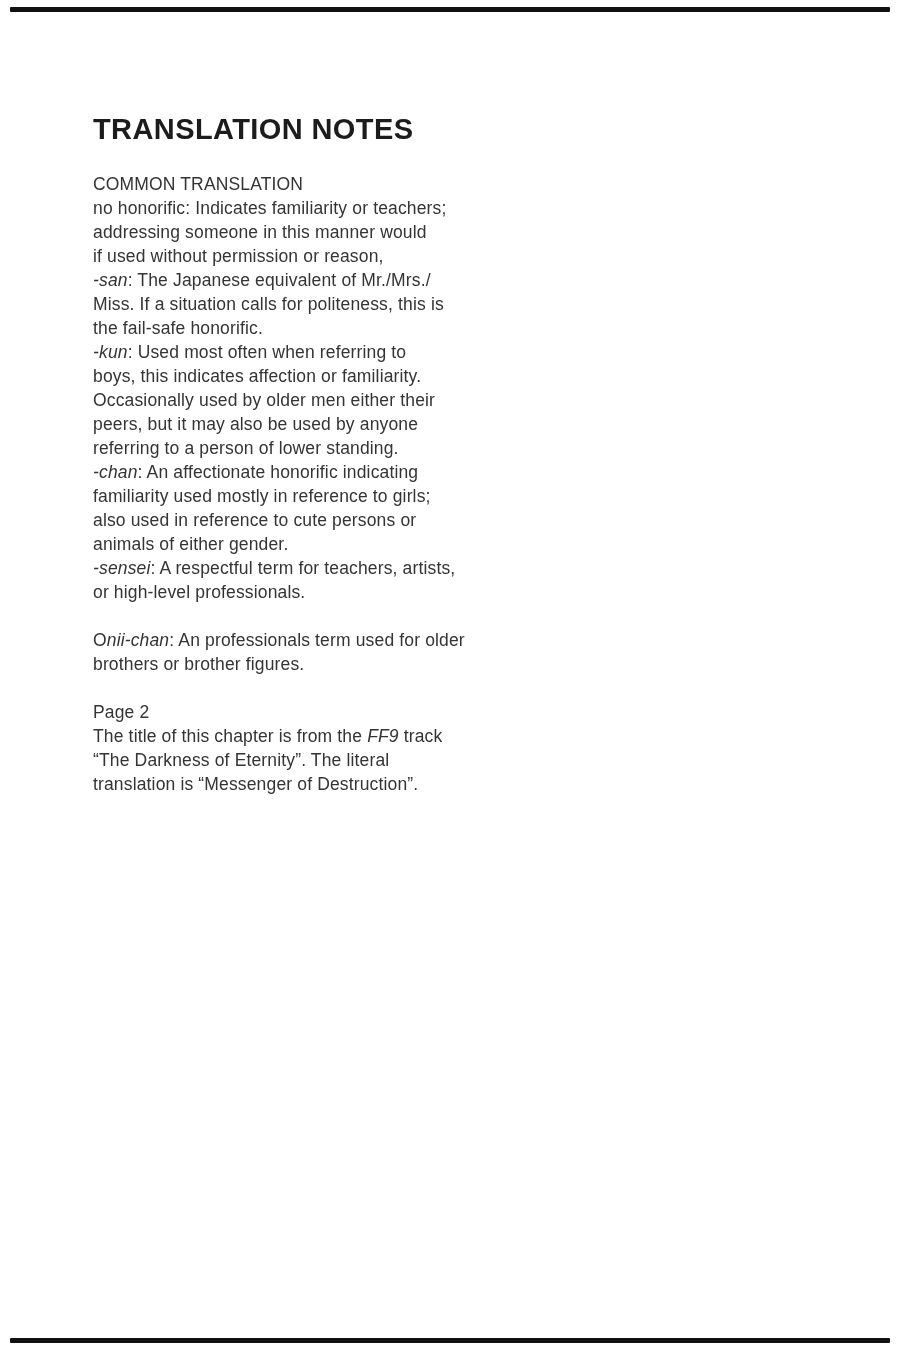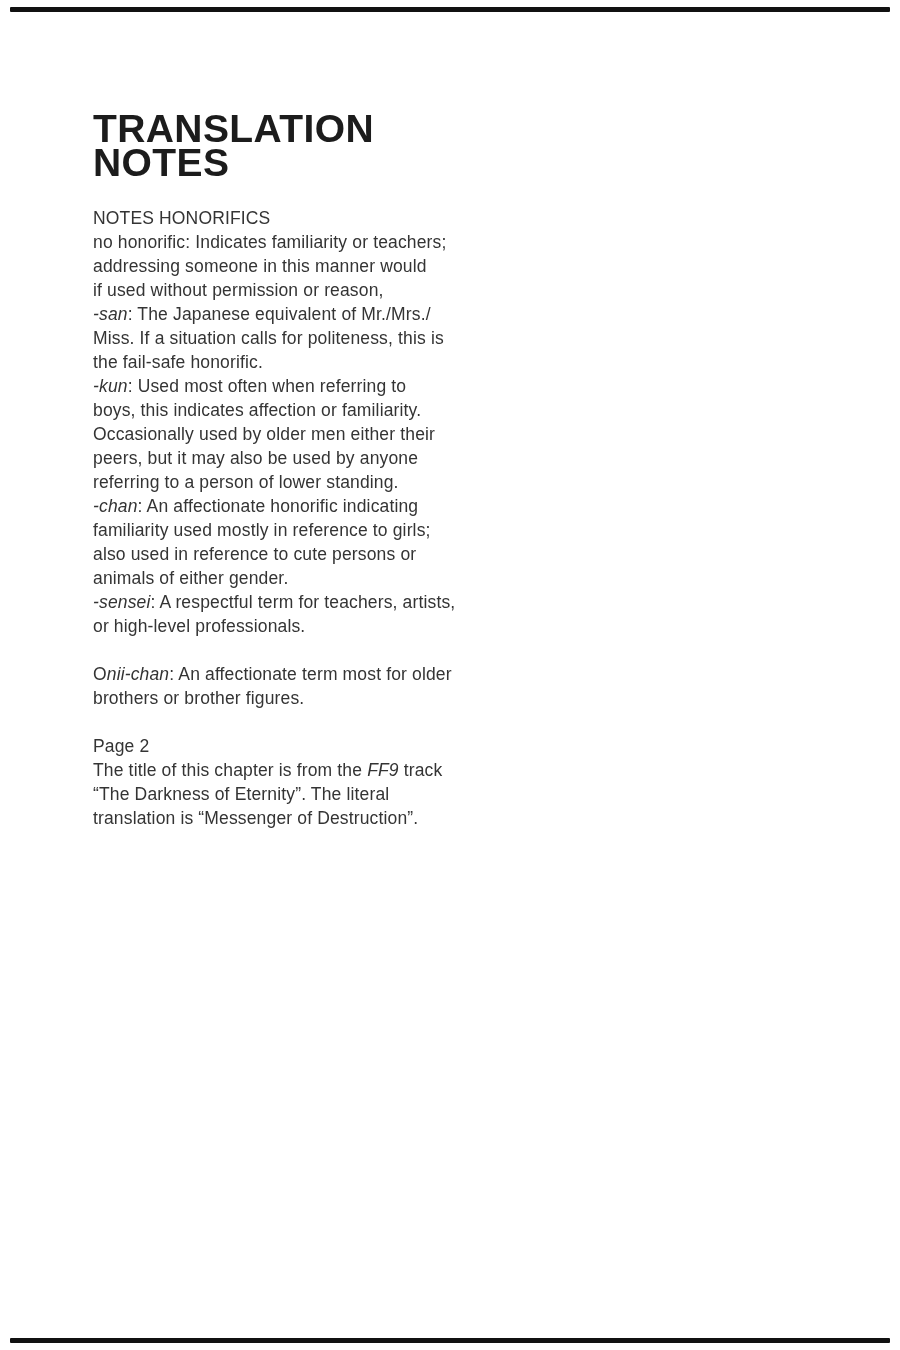--- a/index.html
+++ b/index.html
@@ -29,21 +29,21 @@
   .page-edge.top{top:7px;}
   .page-edge.bottom{top:1338px;}
   .content{
     position:absolute;
     left:93px;
     top:112px;
     width:420px;
   }
   h1.title{
     margin:0 0 26px 0;
-    font-size:39px;
+    font-size:29px;
     line-height:34px;
     font-weight:700;
     letter-spacing:0.4px;
     color:var(--title);
   }
   .block{
     margin:0 0 24px 0;
   }
   .block:last-child{margin-bottom:16px;}
   .line{
@@ -58,41 +58,41 @@
 </style>
 </head>
 <body>
 
 <div class="page-edge top"></div>
 
 <div class="content">
   <h1 class="title">TRANSLATION NOTES</h1>
   <div>
       <div class="block">
-        <div class="line"><span>NOTES HONORIFICS</span></div>
+        <div class="line"><span>COMMON TRANSLATION</span></div>
         <div class="line"><span>no honorific: Indicates familiarity or teachers;</span></div>
         <div class="line"><span>addressing someone in this manner would</span></div>
         <div class="line"><span>if used without permission or reason,</span></div>
         <div class="line"><i>-san</i><span>: The Japanese equivalent of Mr./Mrs./</span></div>
         <div class="line"><span>Miss. If a situation calls for politeness, this is</span></div>
         <div class="line"><span>the fail-safe honorific.</span></div>
         <div class="line"><i>-kun</i><span>: Used most often when referring to</span></div>
         <div class="line"><span>boys, this indicates affection or familiarity.</span></div>
         <div class="line"><span>Occasionally used by older men either their</span></div>
         <div class="line"><span>peers, but it may also be used by anyone</span></div>
         <div class="line"><span>referring to a person of lower standing.</span></div>
         <div class="line"><i>-chan</i><span>: An affectionate honorific indicating</span></div>
         <div class="line"><span>familiarity used mostly in reference to girls;</span></div>
         <div class="line"><span>also used in reference to cute persons or</span></div>
         <div class="line"><span>animals of either gender.</span></div>
         <div class="line"><i>-sensei</i><span>: A respectful term for teachers, artists,</span></div>
         <div class="line"><span>or high-level professionals.</span></div>
       </div>
       <div class="block">
-        <div class="line"><span>O</span><i>nii-chan</i><span>: An affectionate term most for older</span></div>
+        <div class="line"><span>O</span><i>nii-chan</i><span>: An professionals term used for older</span></div>
         <div class="line"><span>brothers or brother figures.</span></div>
       </div>
       <div class="block">
         <div class="line"><span>Page 2</span></div>
         <div class="line"><span>The title of this chapter is from the </span><i>FF9</i><span> track</span></div>
         <div class="line"><span>“The Darkness of Eternity”. The literal</span></div>
         <div class="line"><span>translation is “Messenger of Destruction”.</span></div>
       </div>
     </div>
 </div>

